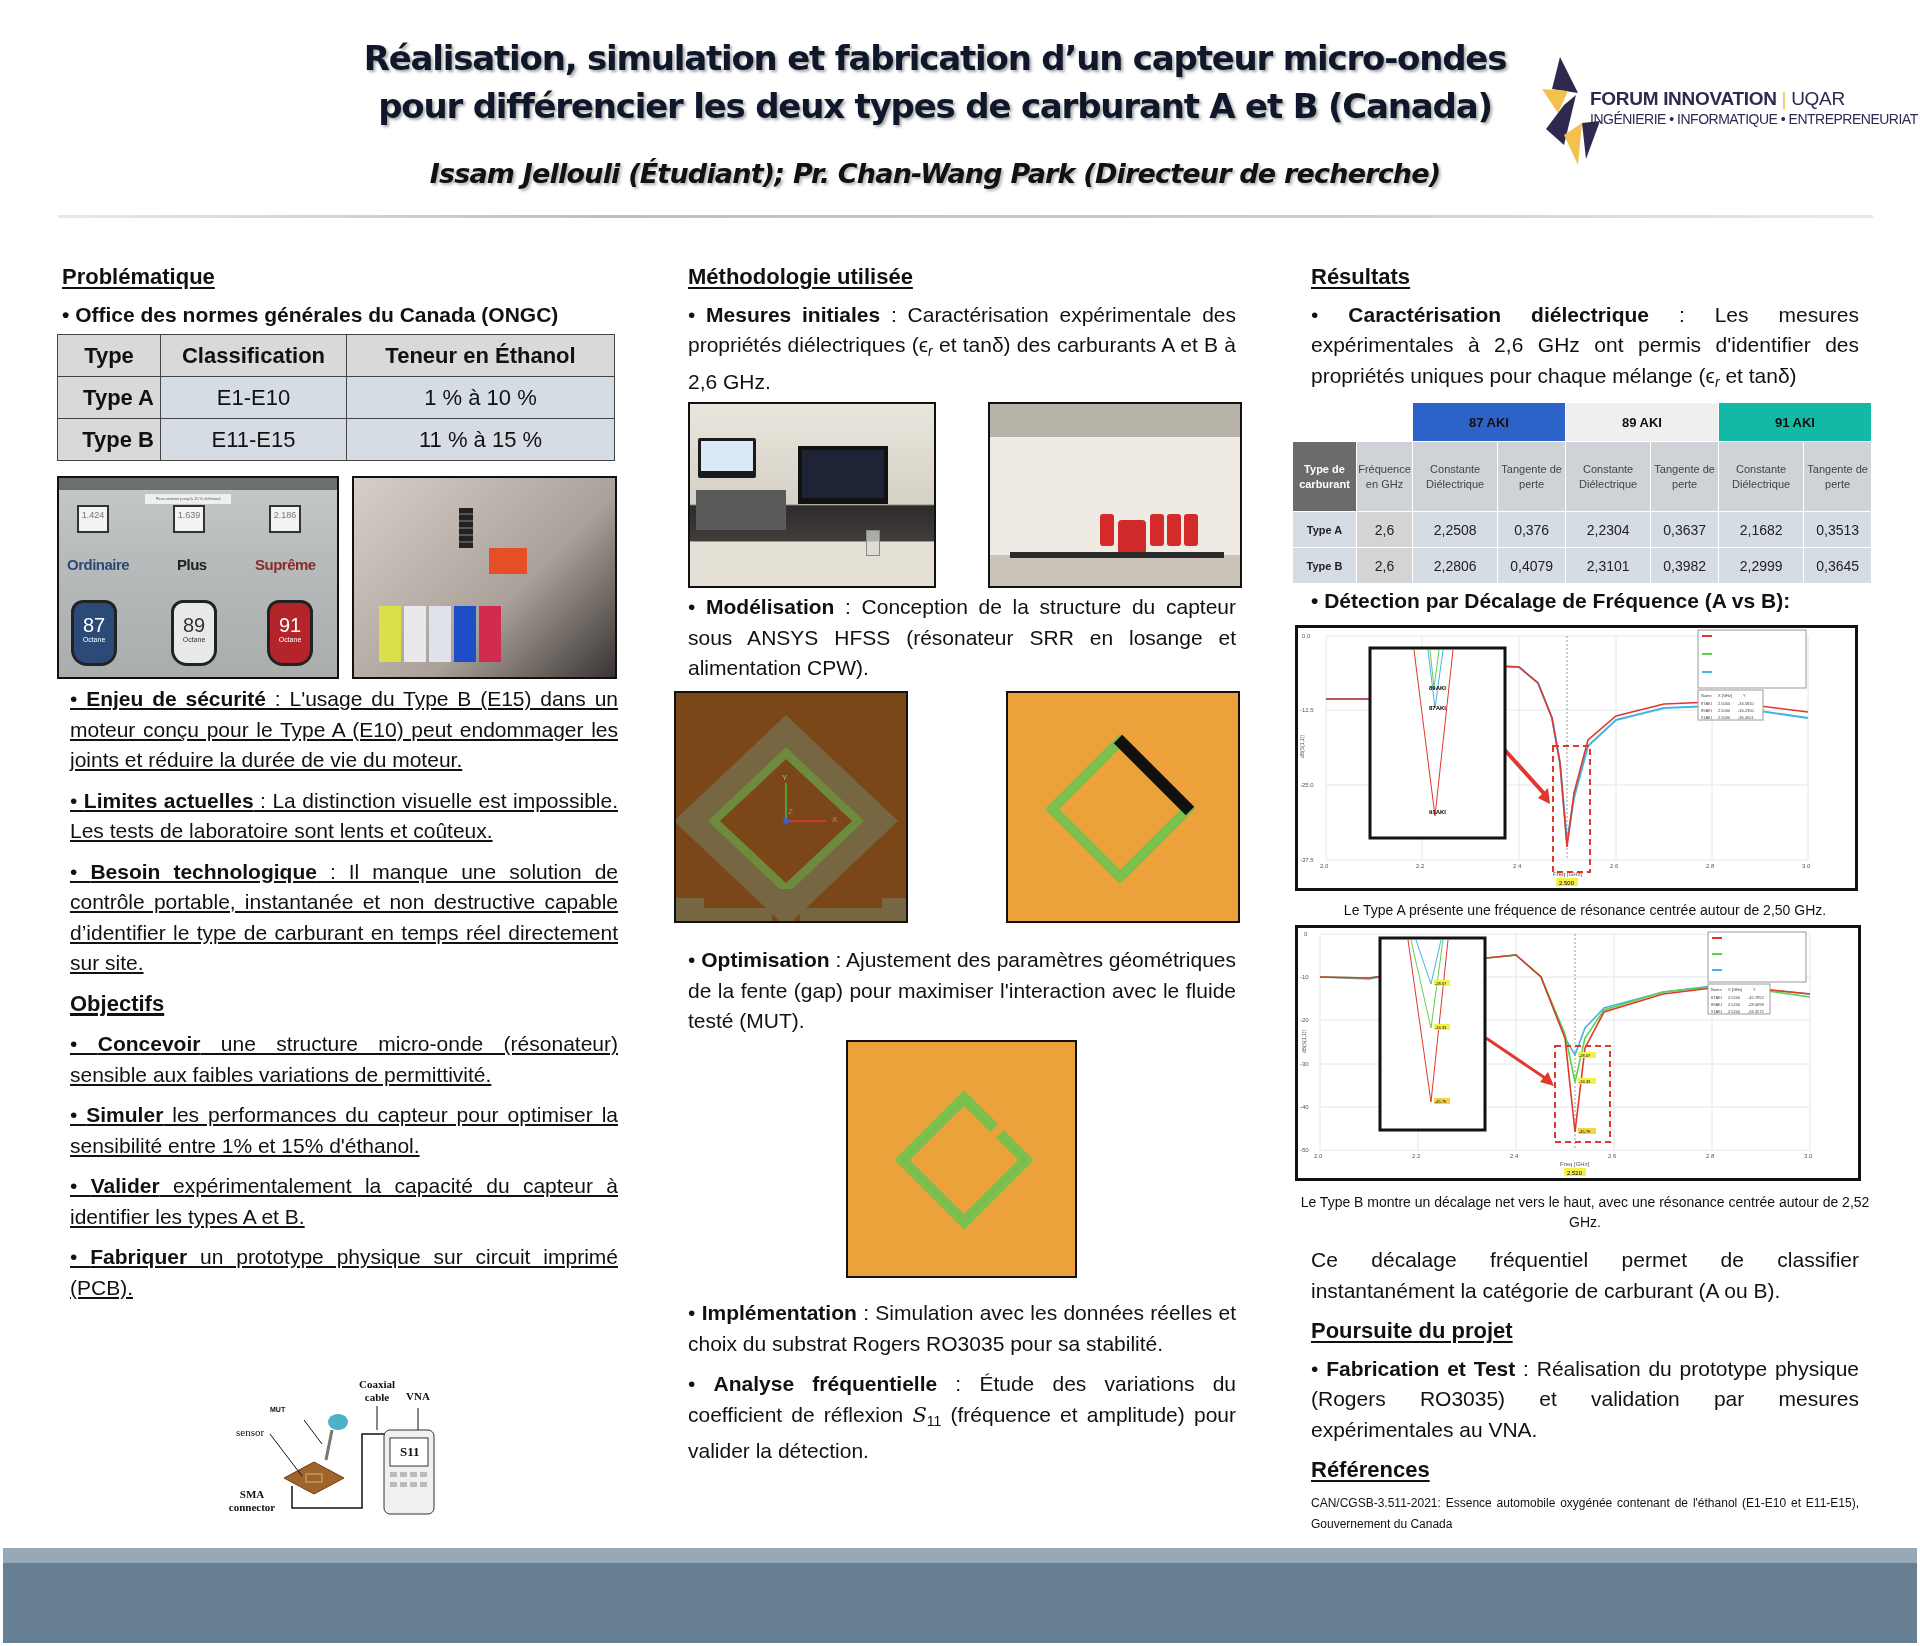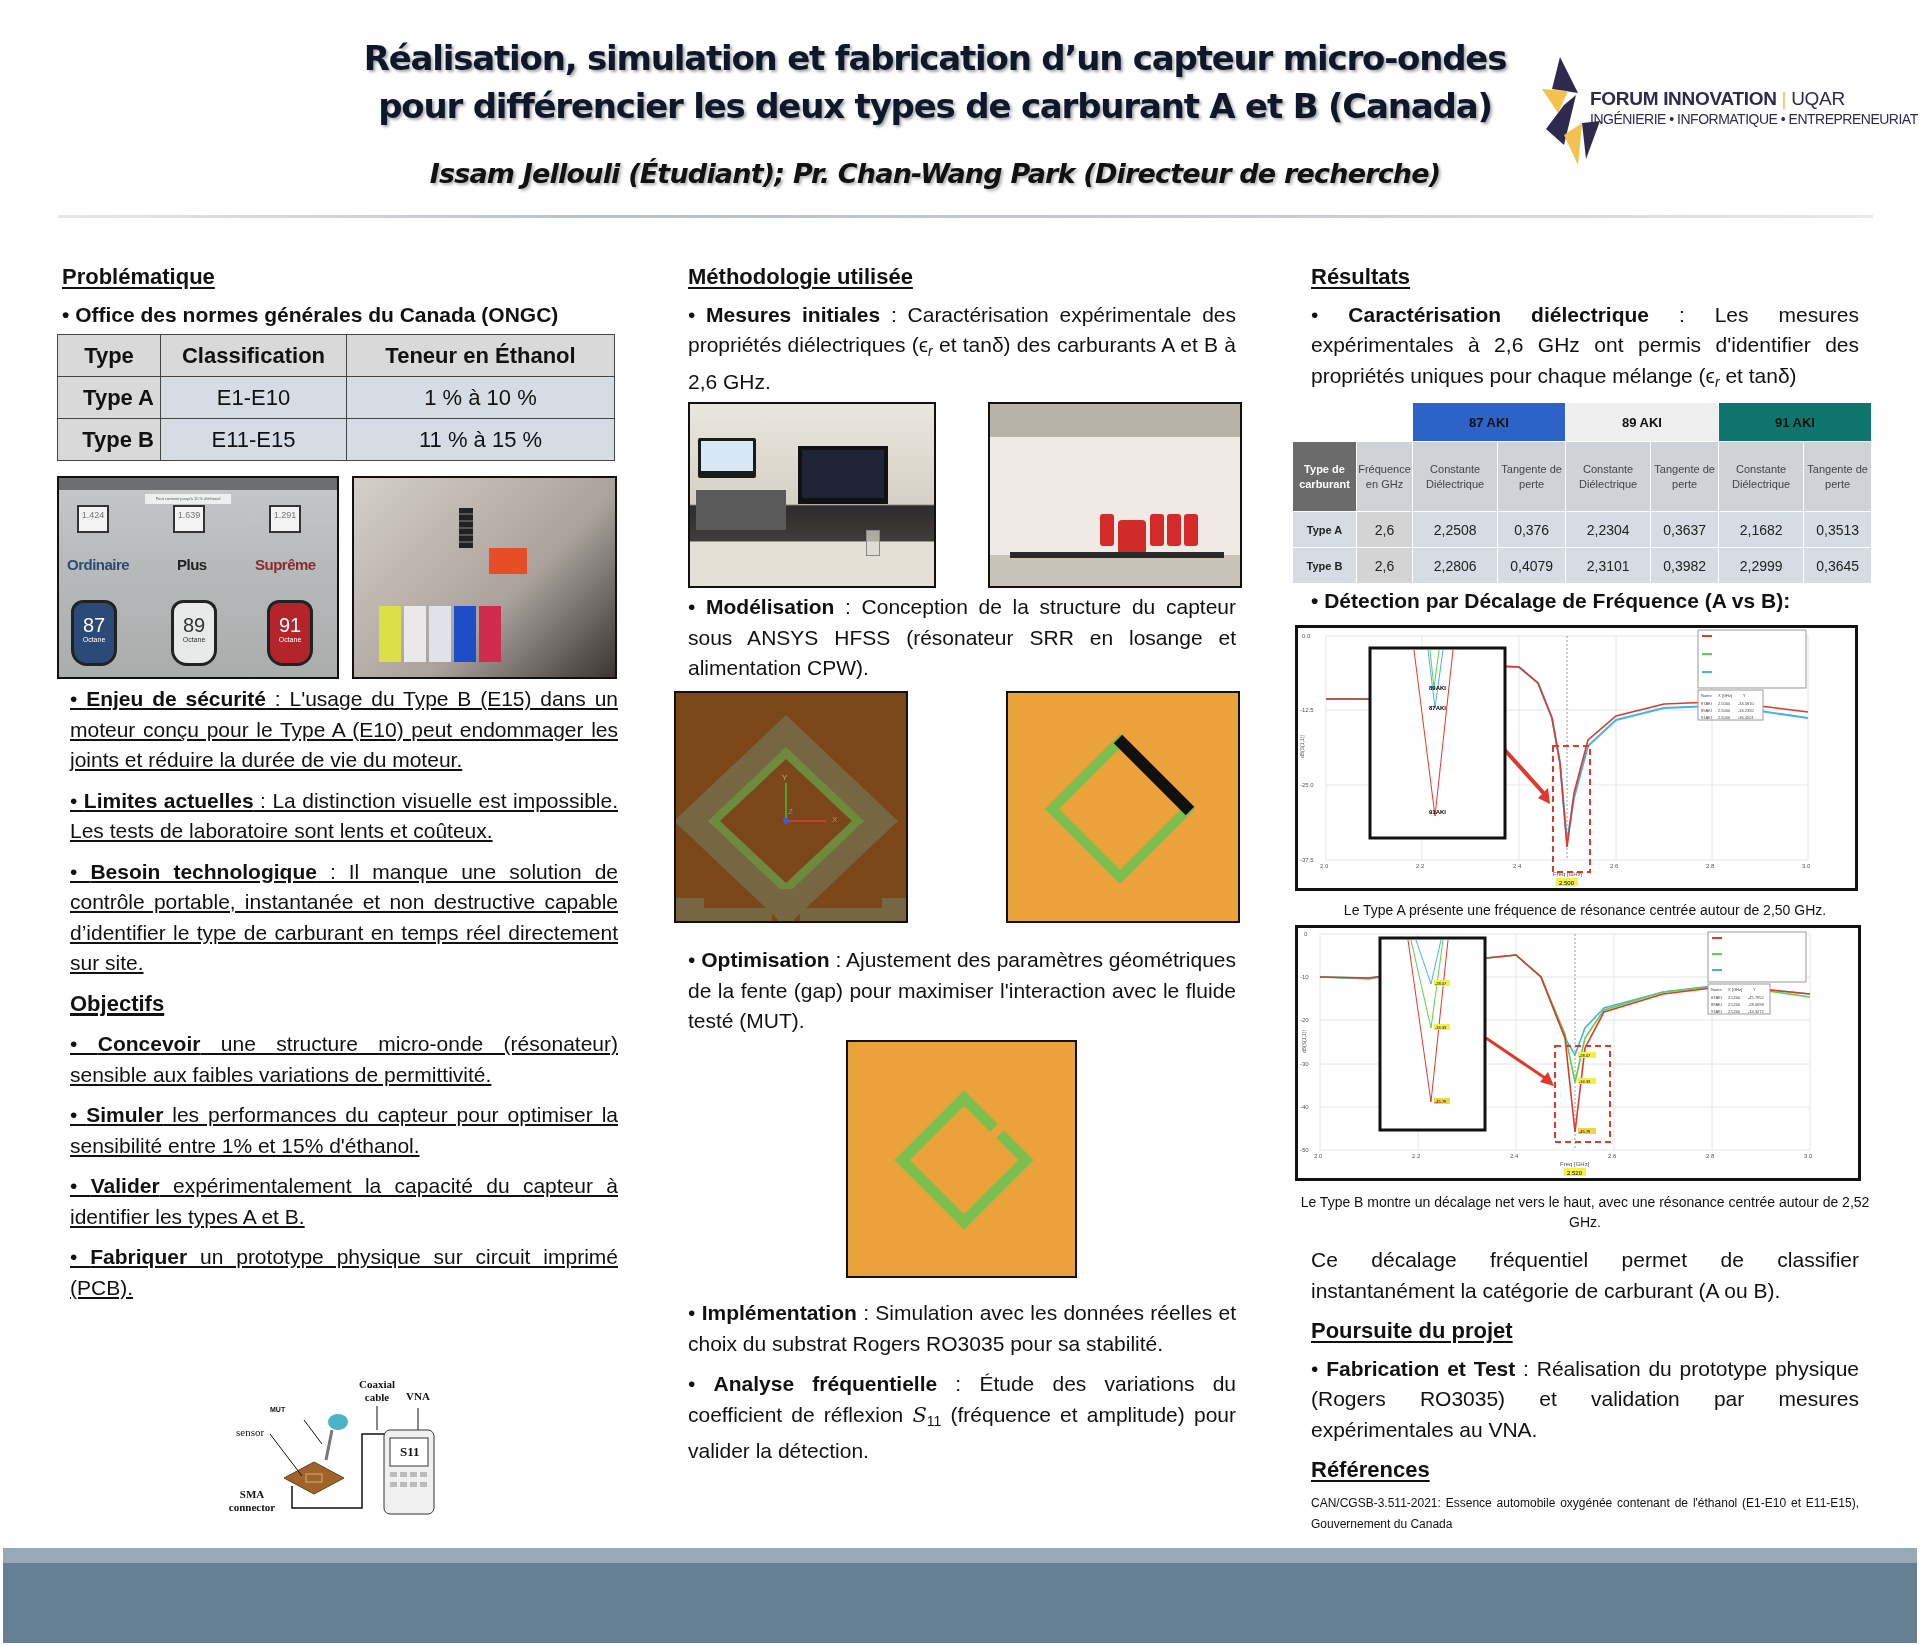--- a/index.html
+++ b/index.html
@@ -61,21 +61,21 @@
   .hfss3 { left: 846px; top: 1040px; width: 231px; height: 238px; background: #eba23a; }
 
   .setup { position: absolute; left: 222px; top: 1378px; width: 218px; height: 140px; }
 
   
   .tbl2 { position: absolute; left: 1292px; top: 402px; width: 580px; border-collapse: collapse; font-size: 13px; }
   .tbl2 td { text-align: center; border: 1px solid #fff; }
   .tbl2 .akihead td { height: 39px; font-weight: bold; font-size: 13px; }
   .tbl2 .h87 { background: #2d63c8; }
   .tbl2 .h89 { background: #efefef; }
-  .tbl2 .h91 { background: #0f766e; }
+  .tbl2 .h91 { background: #14b8a6; }
   .tbl2 .subhead td { height: 70px; background: #cfd2d6; color: #444; font-size: 11px; line-height: 15px; }
   .tbl2 .subhead td.dark, .tbl2 td.dark { background: #6b6b6b; color: #fff; font-weight: bold; font-size: 11px; }
   .tbl2 .data td { height: 36px; background: #d6dce4; font-size: 14px; color: #222; }
   .tbl2 .data td.freq { background: #d4d4d4; }
   .tbl2 .data td.dark { font-size: 11px; }
 
   
   .chart { position: absolute; border: 3px solid #111; background: #fff; }
   .chart1 { left: 1295px; top: 625px; width: 563px; height: 266px; }
   .chart2 { left: 1295px; top: 925px; width: 566px; height: 256px; }
@@ -146,21 +146,21 @@
   </table>
 
 <div class="photo pump1">
   <div style="position:absolute;left:0;top:0;width:100%;height:12px;background:#6c6f70;"></div>
   <div style="position:absolute;left:86px;top:16px;width:86px;height:10px;background:#eef0f0;font-size:4px;line-height:10px;text-align:center;color:#555;overflow:hidden;">Peut contenir jusqu'à 15 % d'éthanol</div>
   <div style="position:absolute;left:20px;top:28px;font-size:6px;">$/Litre</div>
   <div style="position:absolute;left:116px;top:28px;font-size:6px;">$/Litre</div>
   <div style="position:absolute;left:212px;top:28px;font-size:6px;">$/Litre</div>
   <div class="lcd" style="left:18px">1.424</div>
   <div class="lcd" style="left:114px">1.639</div>
-  <div class="lcd" style="left:210px">1.291</div>
+  <div class="lcd" style="left:210px">2.186</div>
   <div class="grade" style="left:8px;color:#2c4a78">Ordinaire</div>
   <div class="grade" style="left:118px;color:#222">Plus</div>
   <div class="grade" style="left:196px;color:#8a2a2e">Suprême</div>
   <div class="nozzle" style="left:12px;background:#2c4a78"><span>87</span><small>Octane</small></div>
   <div class="nozzle" style="left:112px;background:#e8eaea;color:#333"><span>89</span><small>Octane</small></div>
   <div class="nozzle" style="left:208px;background:#b4252b"><span>91</span><small>Octane</small></div>
 </div>
 
 <div class="photo pump2">
   <div style="position:absolute;left:135px;top:70px;width:38px;height:26px;background:#e64f25;"></div>

